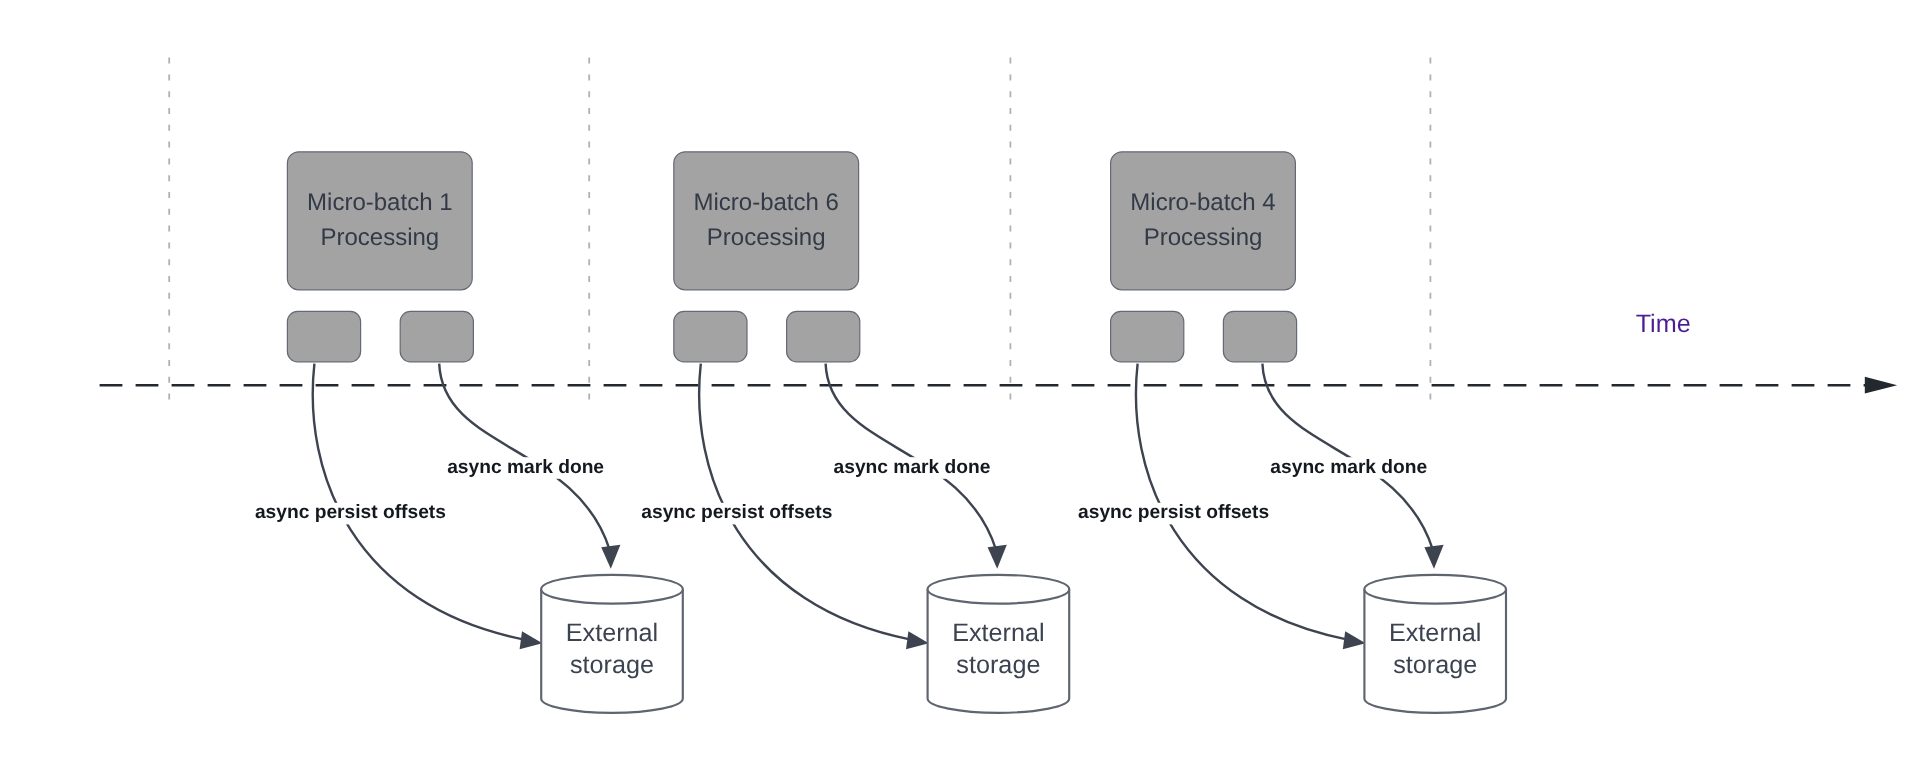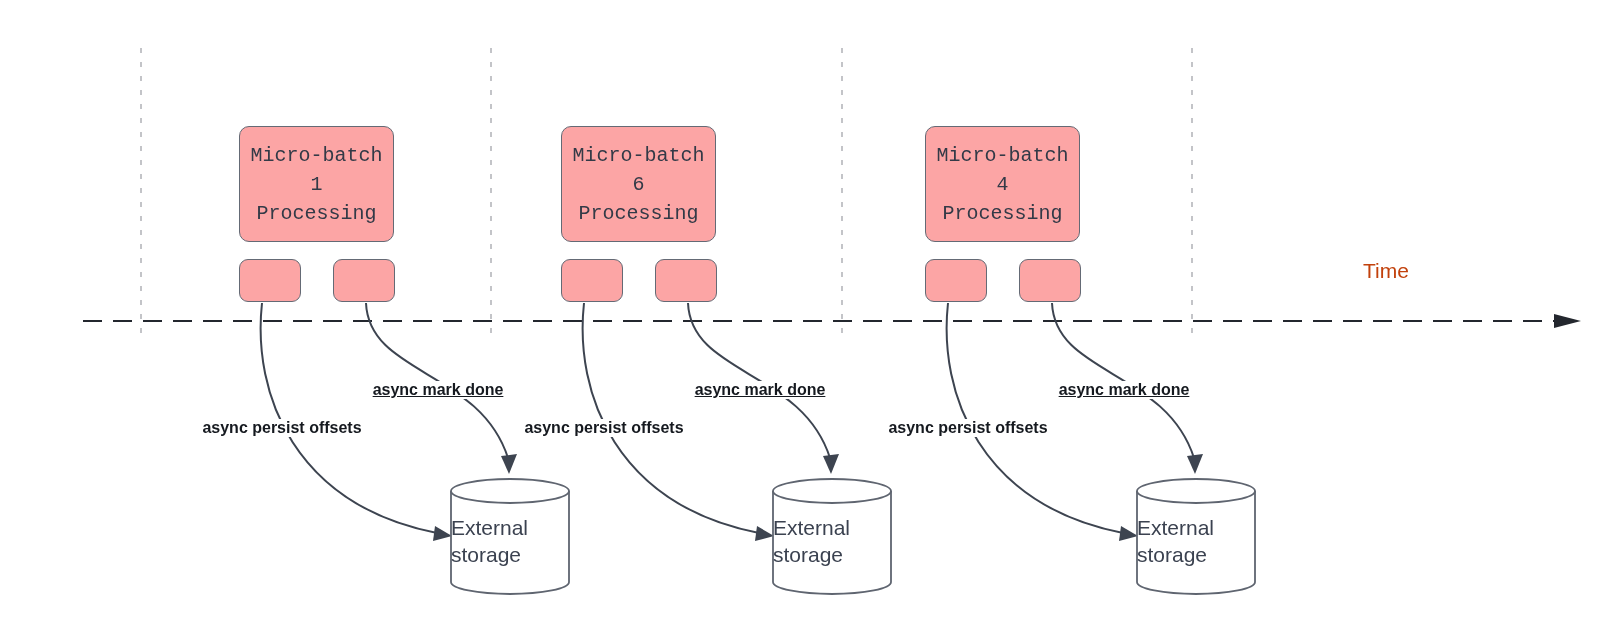--- a/index.html
+++ b/index.html
@@ -18,24 +18,23 @@
     width: 1600px;
     height: 642px;
     left: 0;
     pointer-events: none;
   }
   .group.g2 { left: 322px; }
   .group.g3 { left: 686px; }
 
   .node {
     position: absolute;
-    background: #fca5a5;
+    background: #a3a3a3;
     border: 1.5px solid #646a75;
     box-sizing: border-box;
-    font-family: Liberation Mono, monospace;
   }
   .big-box {
     left: 239px; top: 126px;
     width: 155px; height: 116px;
     border-radius: 10px;
     display: flex; flex-direction: column;
     align-items: center; justify-content: center;
     text-align: center;
     font-size: 20px; line-height: 29px;
     color: #333a47;
@@ -51,37 +50,37 @@
     position: absolute;
     transform: translateX(-50%);
     background: #ffffff;
     font-weight: bold;
     font-size: 16px;
     line-height: 18px;
     color: #15191f;
     white-space: nowrap;
     padding: 0 3px;
   }
-  .persist-label { left: 282px; top: 419px; }
-  .mark-label   { left: 438px; top: 381px; text-decoration: underline; }
+  .persist-label { left: 292px; top: 419px; }
+  .mark-label   { left: 438px; top: 381px; }
 
   .storage-label {
     position: absolute;
     left: 451px; top: 514px;
     width: 118px;
-    text-align: left;
+    text-align: center;
     font-size: 21px; line-height: 27px;
     color: #3b4250;
   }
   .time-label {
     position: absolute;
     left: 1386px; top: 259px;
     transform: translateX(-50%);
     font-size: 21px;
-    color: #c2410c;
+    color: #4c1d95;
   }
 </style>
 </head>
 <body>
 
 <div class="canvas">
 
   <svg class="layer" width="1600" height="642" viewBox="0 0 1600 642">
 
     <line x1="141" y1="48" x2="141" y2="338" stroke="#b0b1b6" stroke-width="1.5" stroke-dasharray="5 9"></line>

